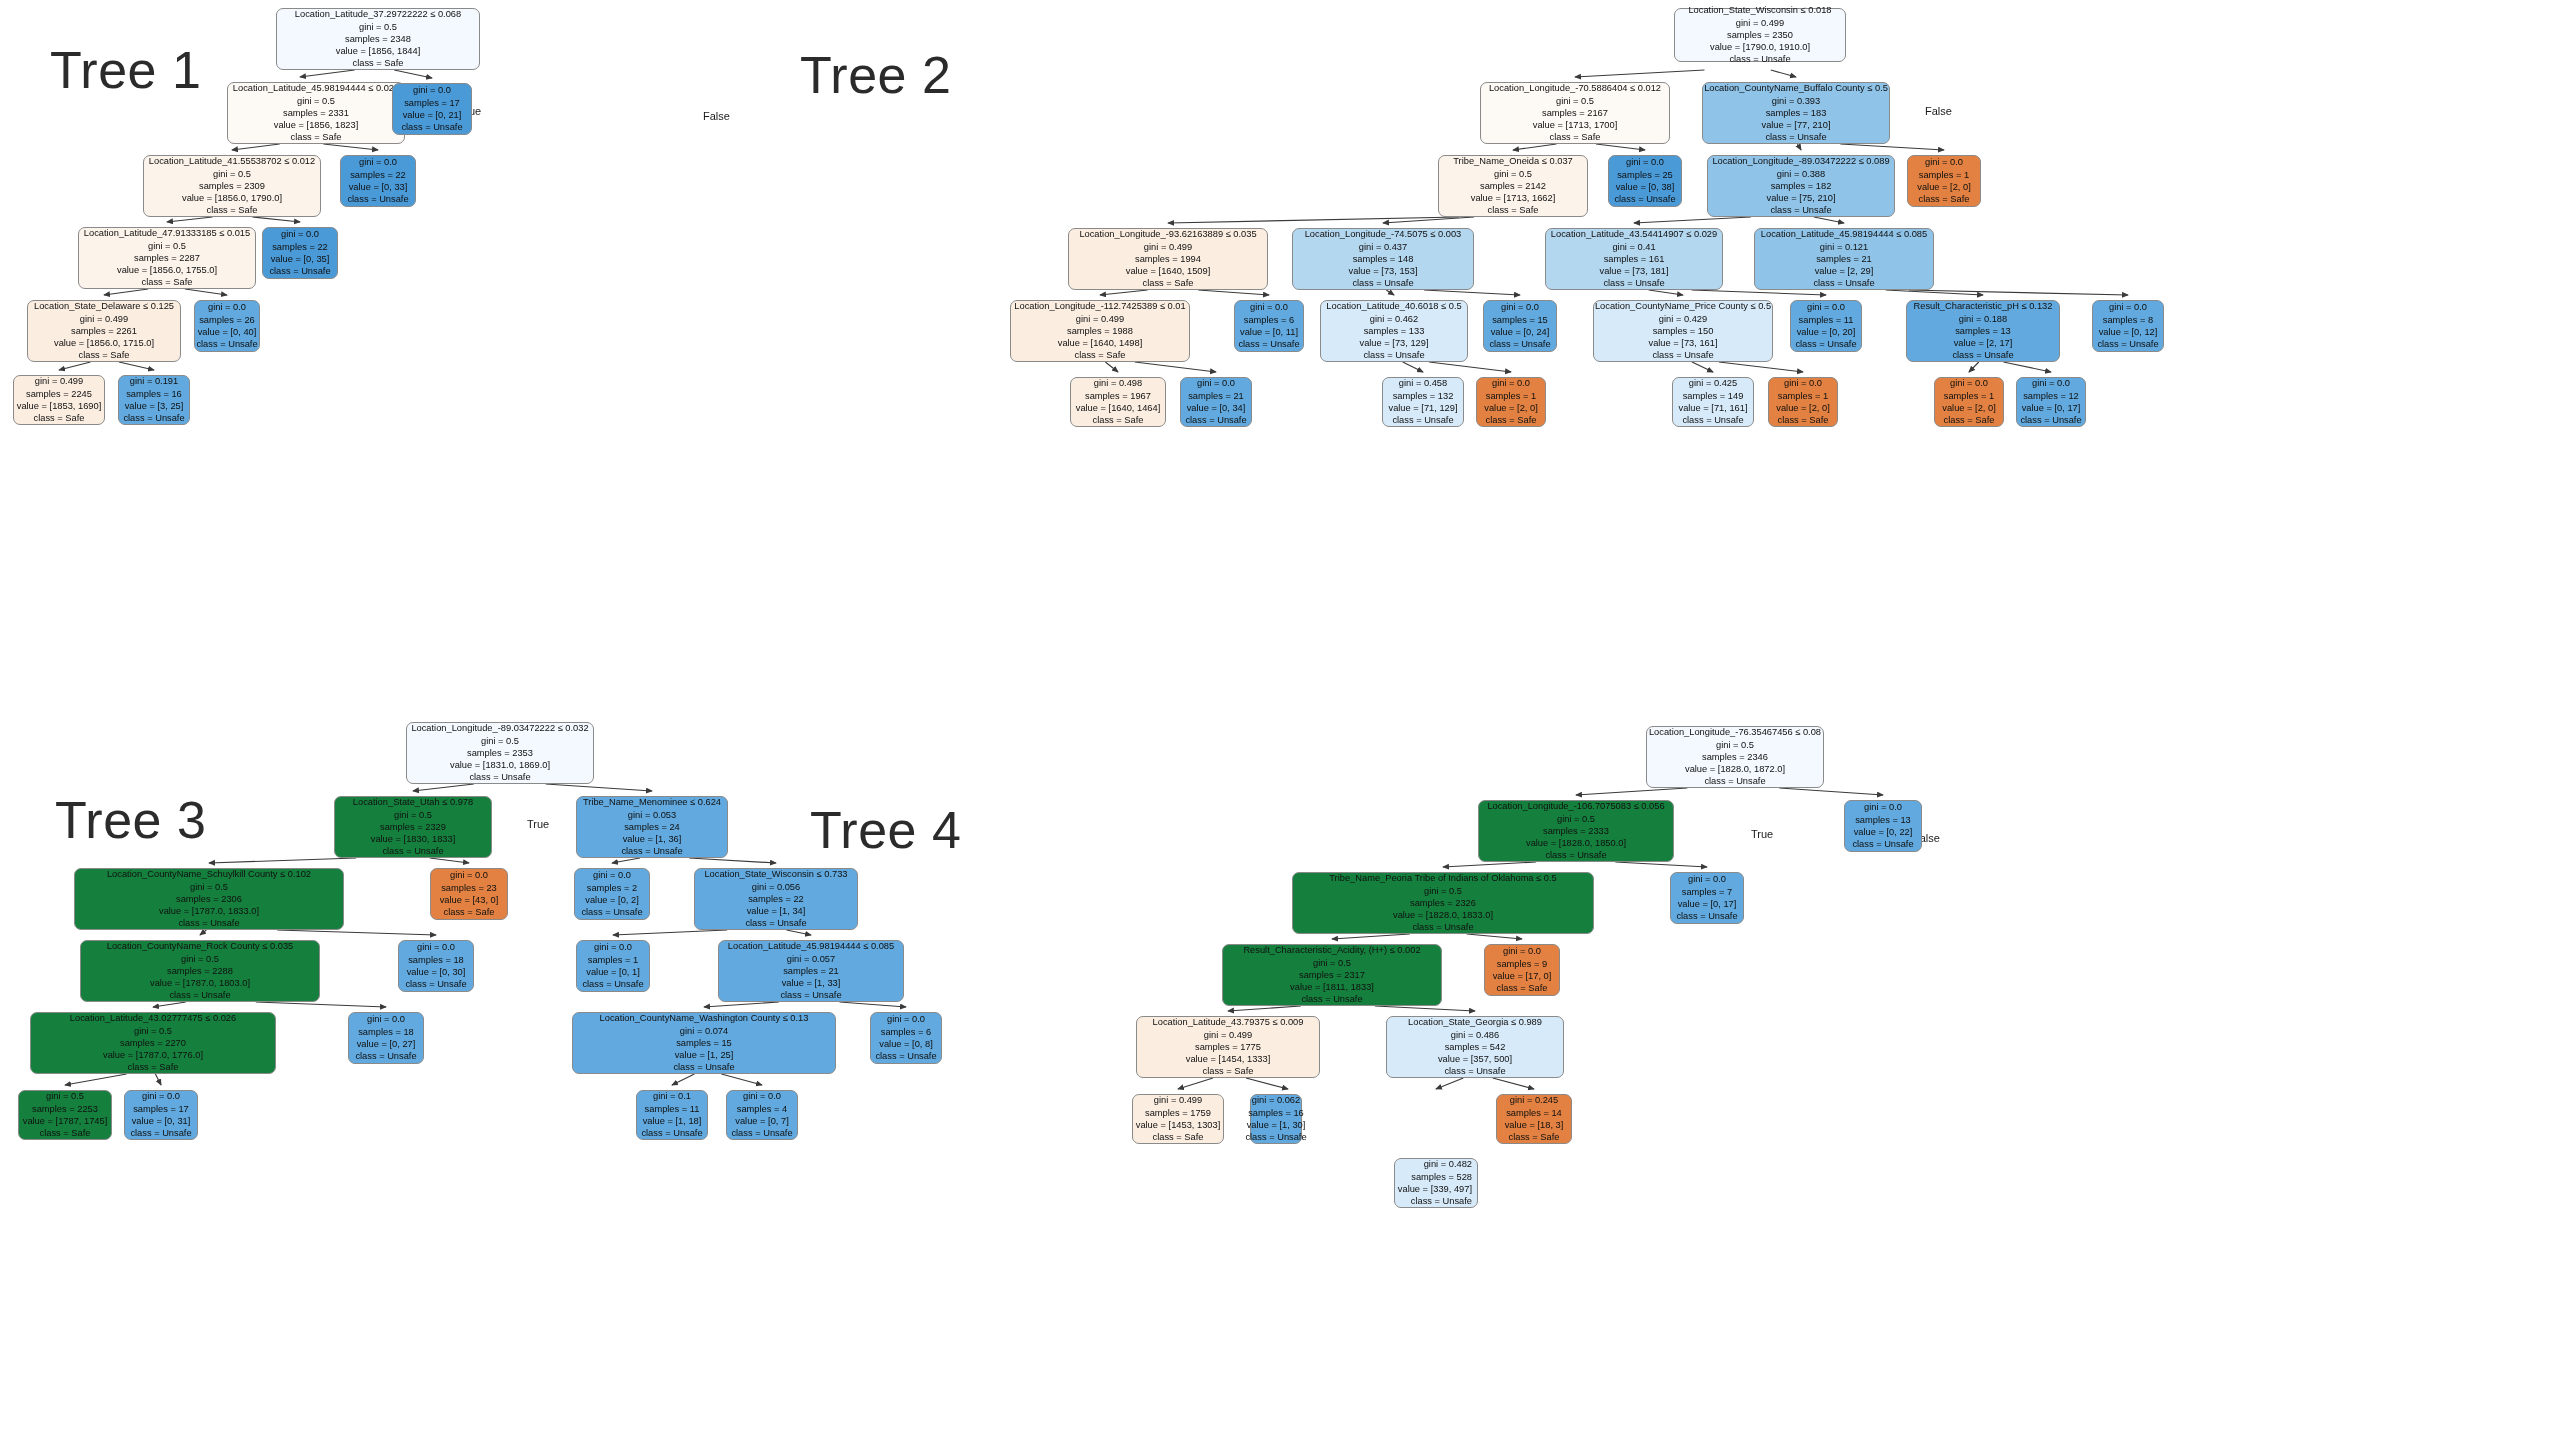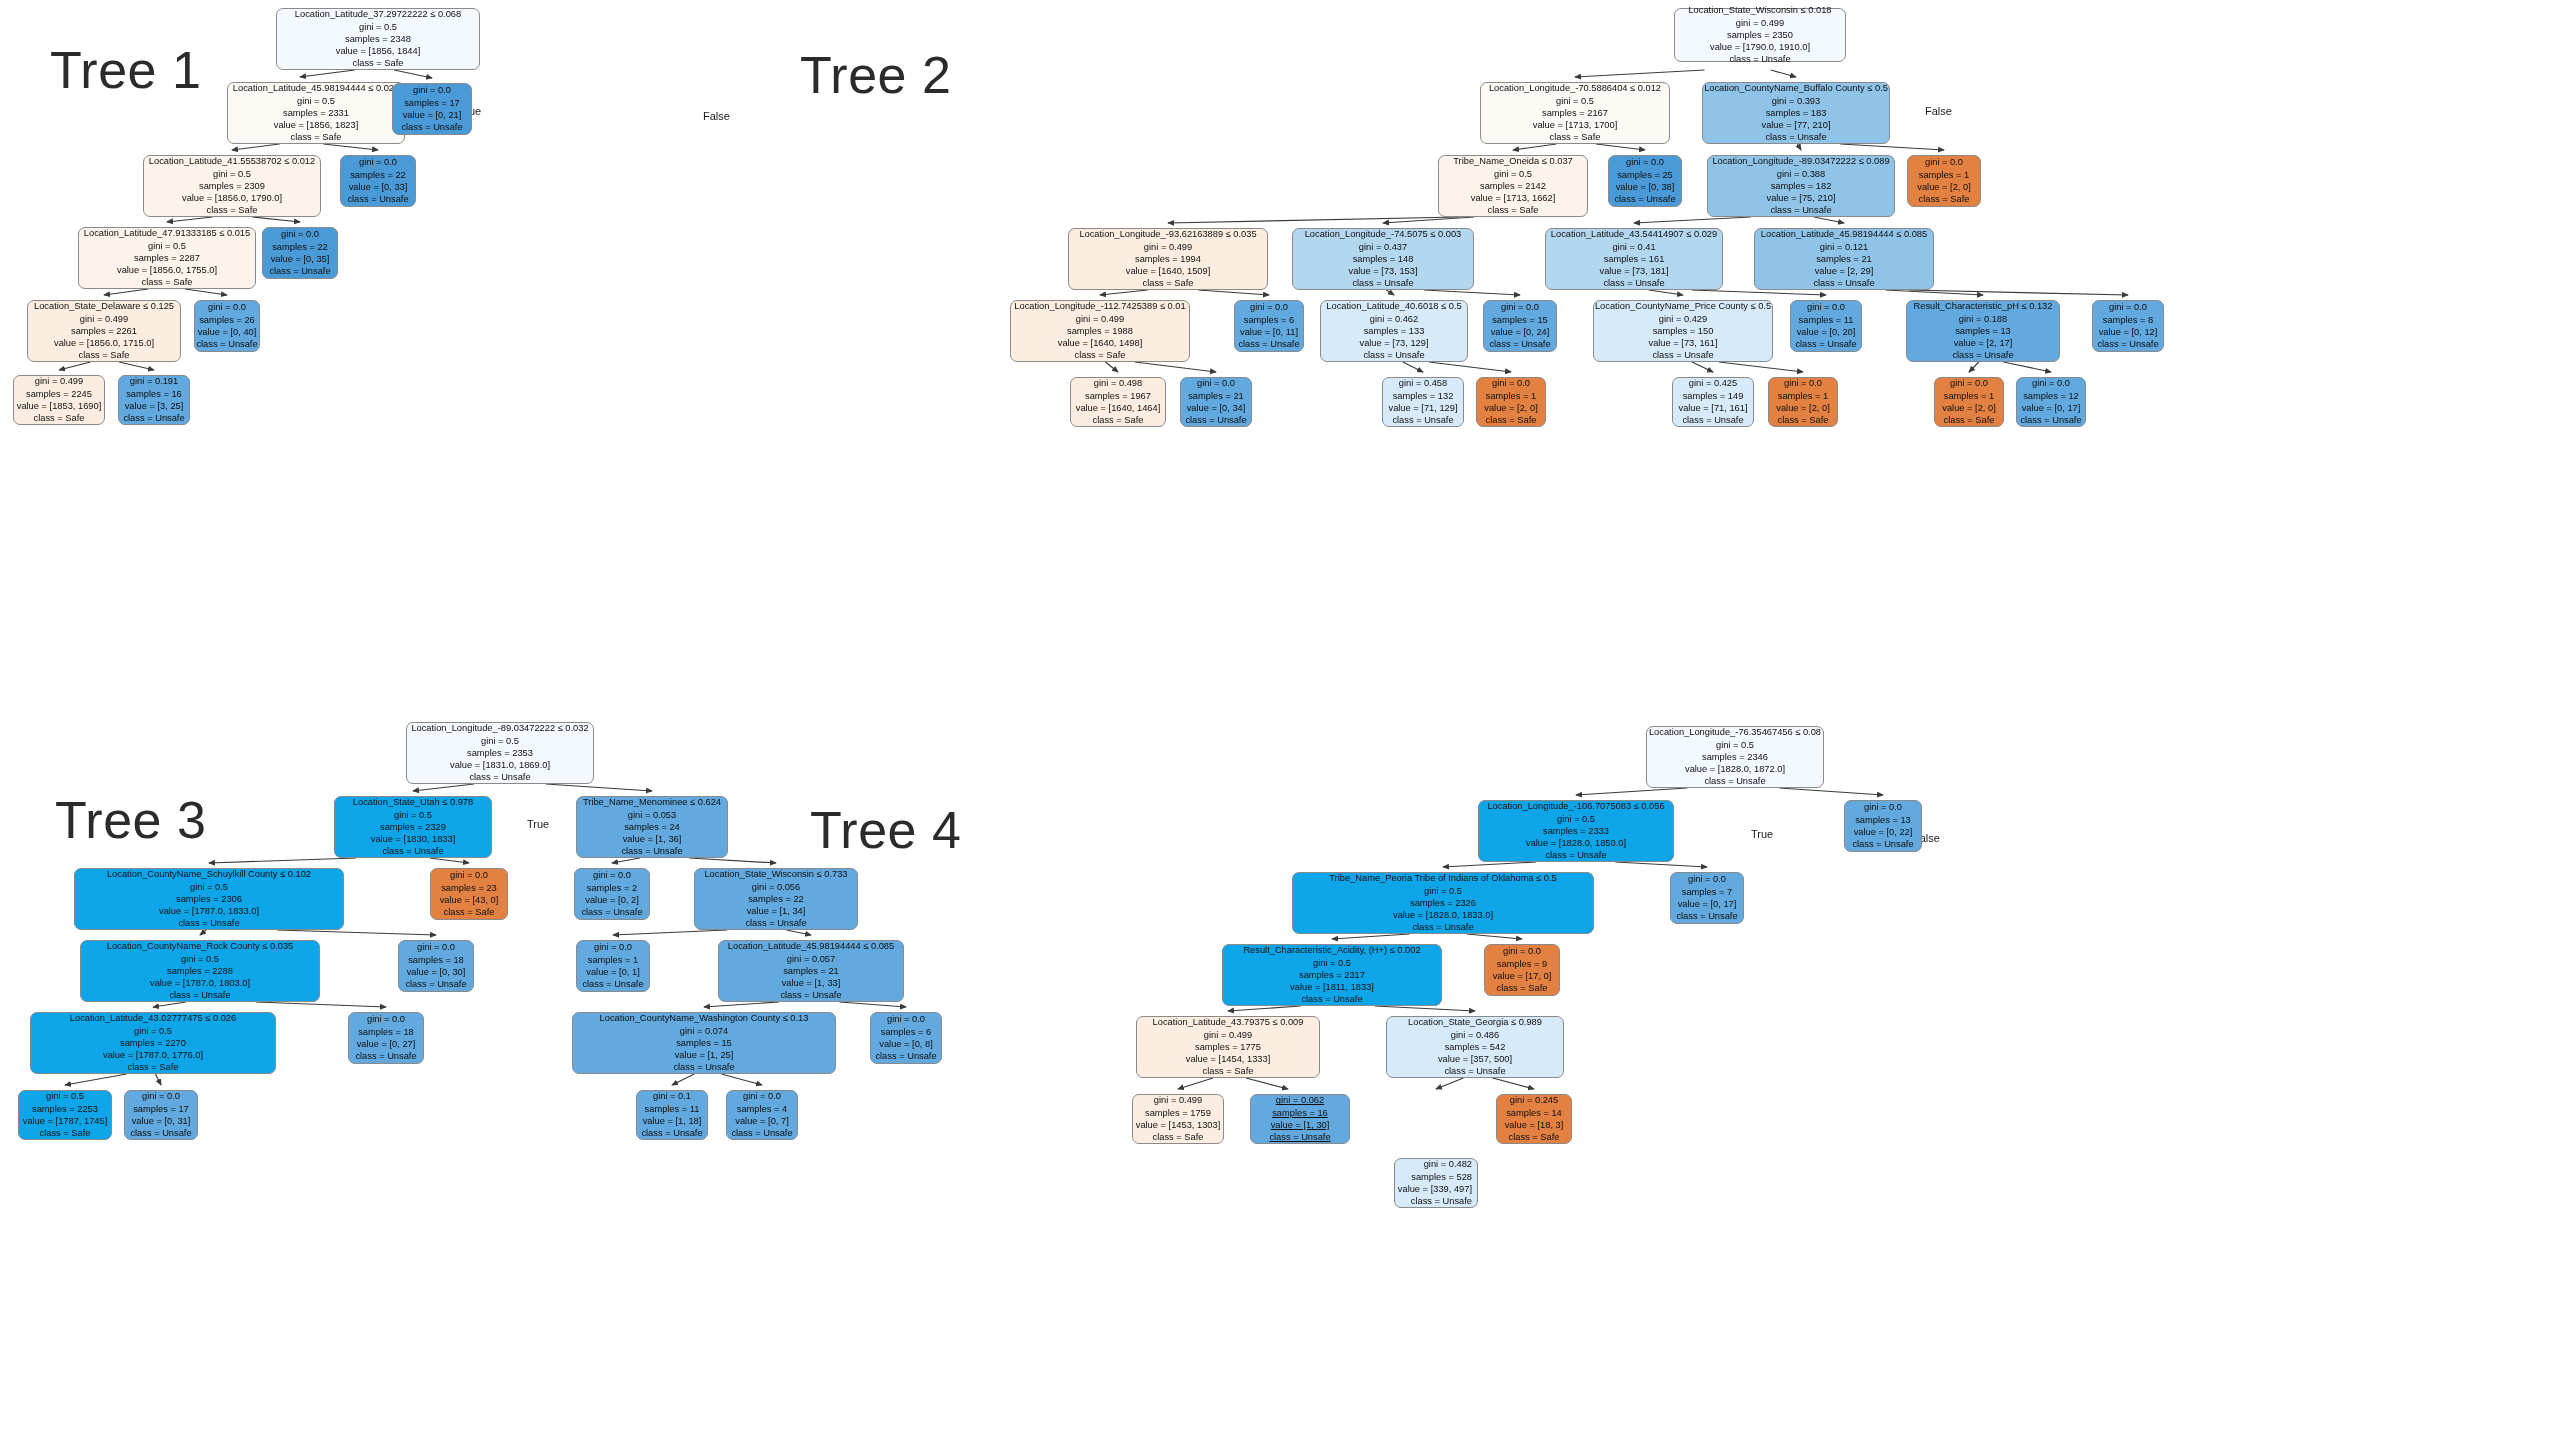--- a/index.html
+++ b/index.html
@@ -11,21 +11,21 @@
               letter-spacing:0.5px;white-space:nowrap;}
 
   .node{position:absolute;box-sizing:border-box;border:1px solid #8a8a8a;
         border-radius:7px;text-align:center;display:flex;flex-direction:column;
         justify-content:center;align-items:center;padding:2px 5px;
         font-size:9.3px;line-height:1.32;color:#101010;}
   .node .ln{white-space:nowrap;display:block;}
   .node .hdr{white-space:nowrap;}
 
   
-  .f-white  {background:#0ea5e9;}
+  .f-white  {background:#15803d;}
   .f-cream1 {background:#fdf9f4;}
   .f-cream2 {background:#fcf3ea;}
   .f-cream3 {background:#fbeee1;}
   .f-bluepale{background:#f3f9fe;}
   .f-blue1  {background:#d7eaf9;}
   .f-blue2  {background:#b4d7f0;}
   .f-blue3  {background:#8fc3e8;}
   .f-blue4  {background:#61a9de;}
   .f-blue5  {background:#4a9ad8;}
   .f-orange {background:#e28141;}
@@ -560,21 +560,21 @@
         <span class="ln">samples = 542</span>
         <span class="ln">value = [357, 500]</span>
         <span class="ln">class = Unsafe</span>
       </div>
       <div class="node f-cream3" style="left: 1132px; top: 1094px; width: 92px; height: 50px;">
         <span class="ln">gini = 0.499</span>
         <span class="ln">samples = 1759</span>
         <span class="ln">value = [1453, 1303]</span>
         <span class="ln">class = Safe</span>
       </div>
-      <div class="node f-blue4" style="left: 1250px; top: 1094px; width: 100px; height: 50px; text-decoration: underline;">
+      <div class="node f-blue4" style="left: 1250px; top: 1094px; width: 52px; height: 50px;">
         <span class="ln">gini = 0.062</span>
         <span class="ln">samples = 16</span>
         <span class="ln">value = [1, 30]</span>
         <span class="ln">class = Unsafe</span>
       </div>
       <div class="node f-blue1" style="left: 1394px; top: 1158px; width: 84px; height: 50px; align-items: flex-end;">
         <span class="ln">gini = 0.482</span>
         <span class="ln">samples = 528</span>
         <span class="ln">value = [339, 497]</span>
         <span class="ln">class = Unsafe</span>

